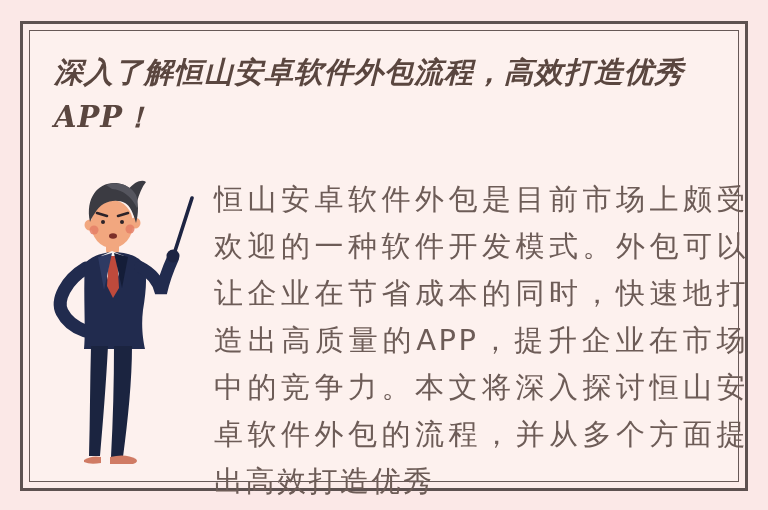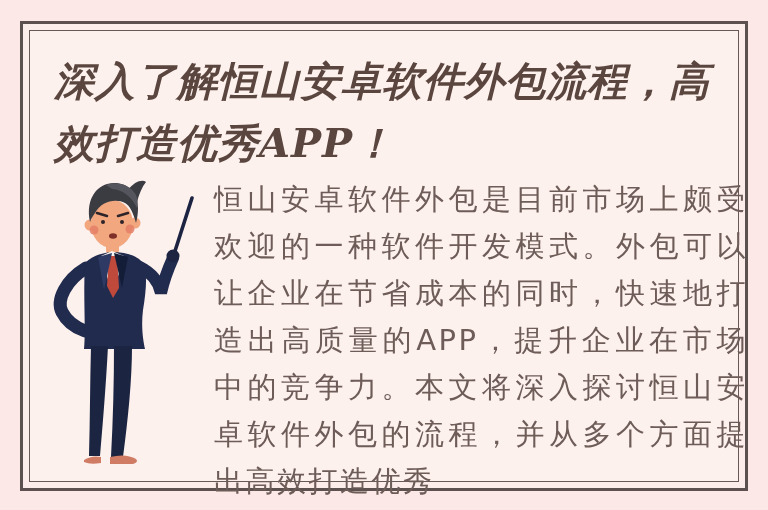--- a/index.html
+++ b/index.html
@@ -25,21 +25,21 @@
     border: 1.5px solid #675957;
     background: #fdf1ee;
   }
   .article-title {
     position: absolute;
     left: 54px; top: 50px;
     width: 690px;
     font-family: "DejaVu Serif", serif;
     font-weight: bold;
     font-style: italic;
-    font-size: 40px;
+    font-size: 29px;
     line-height: 1.55;
     letter-spacing: 1px;
     color: #5a463f;
     z-index: 3;
   }
   .article-body {
     position: absolute;
     left: 214px; top: 176px;
     width: 534px;
     font-size: 29px;

